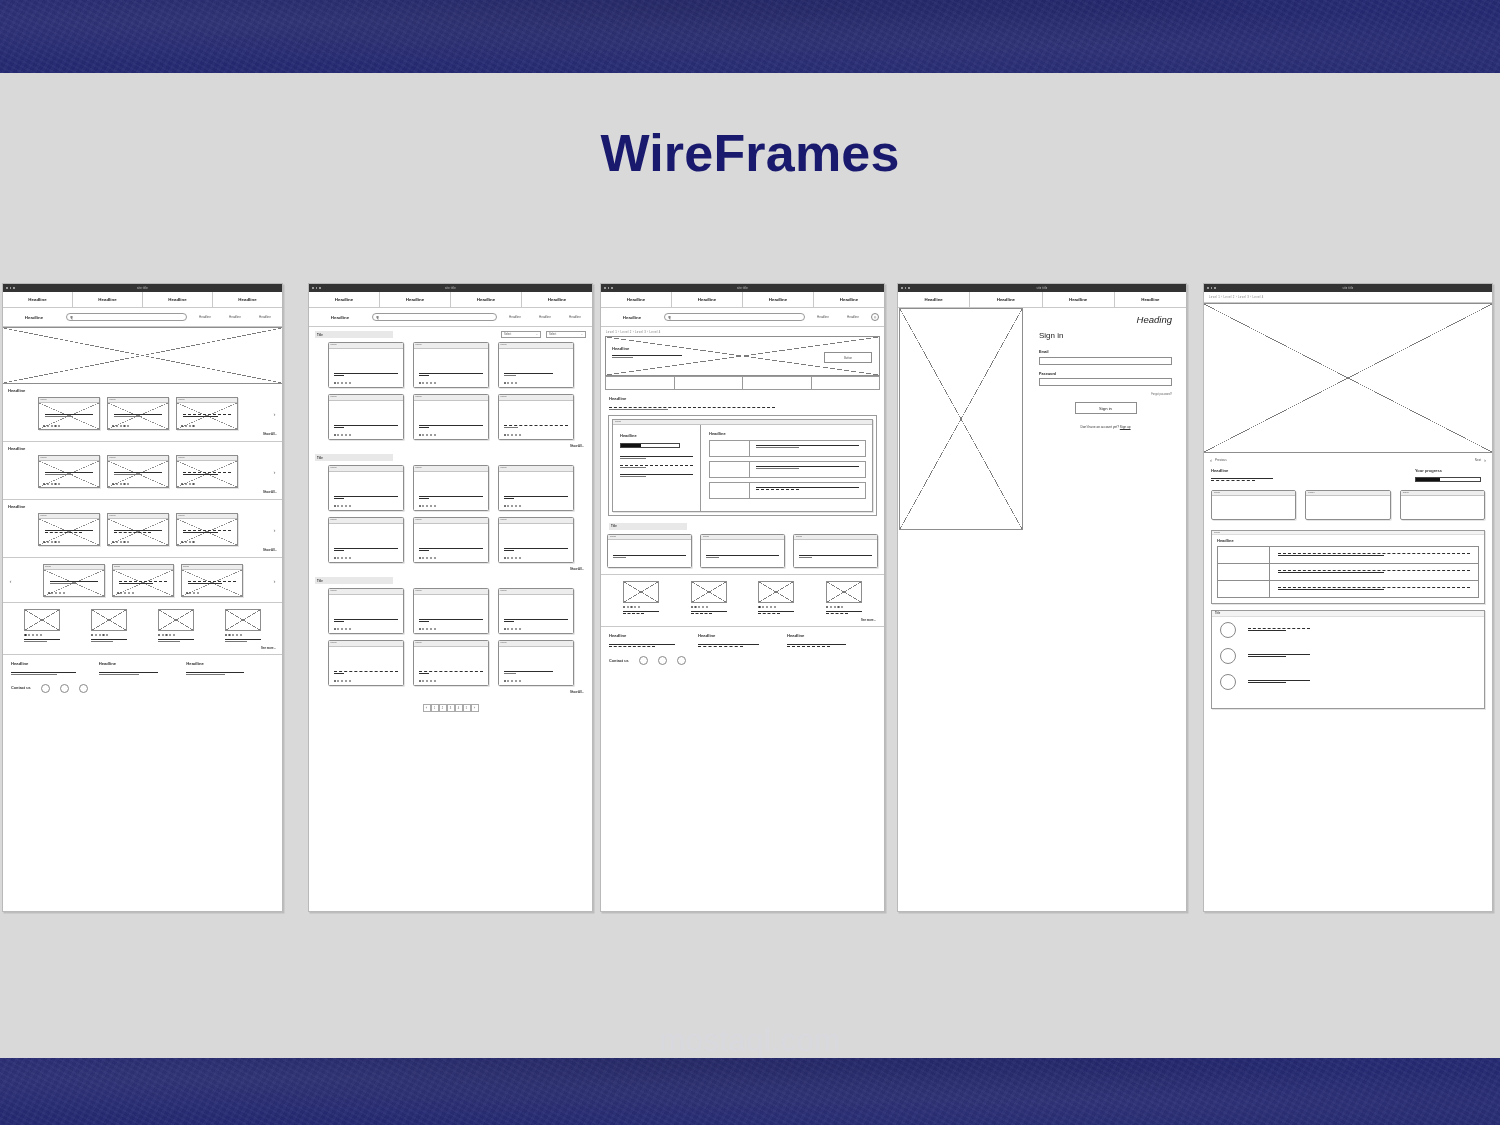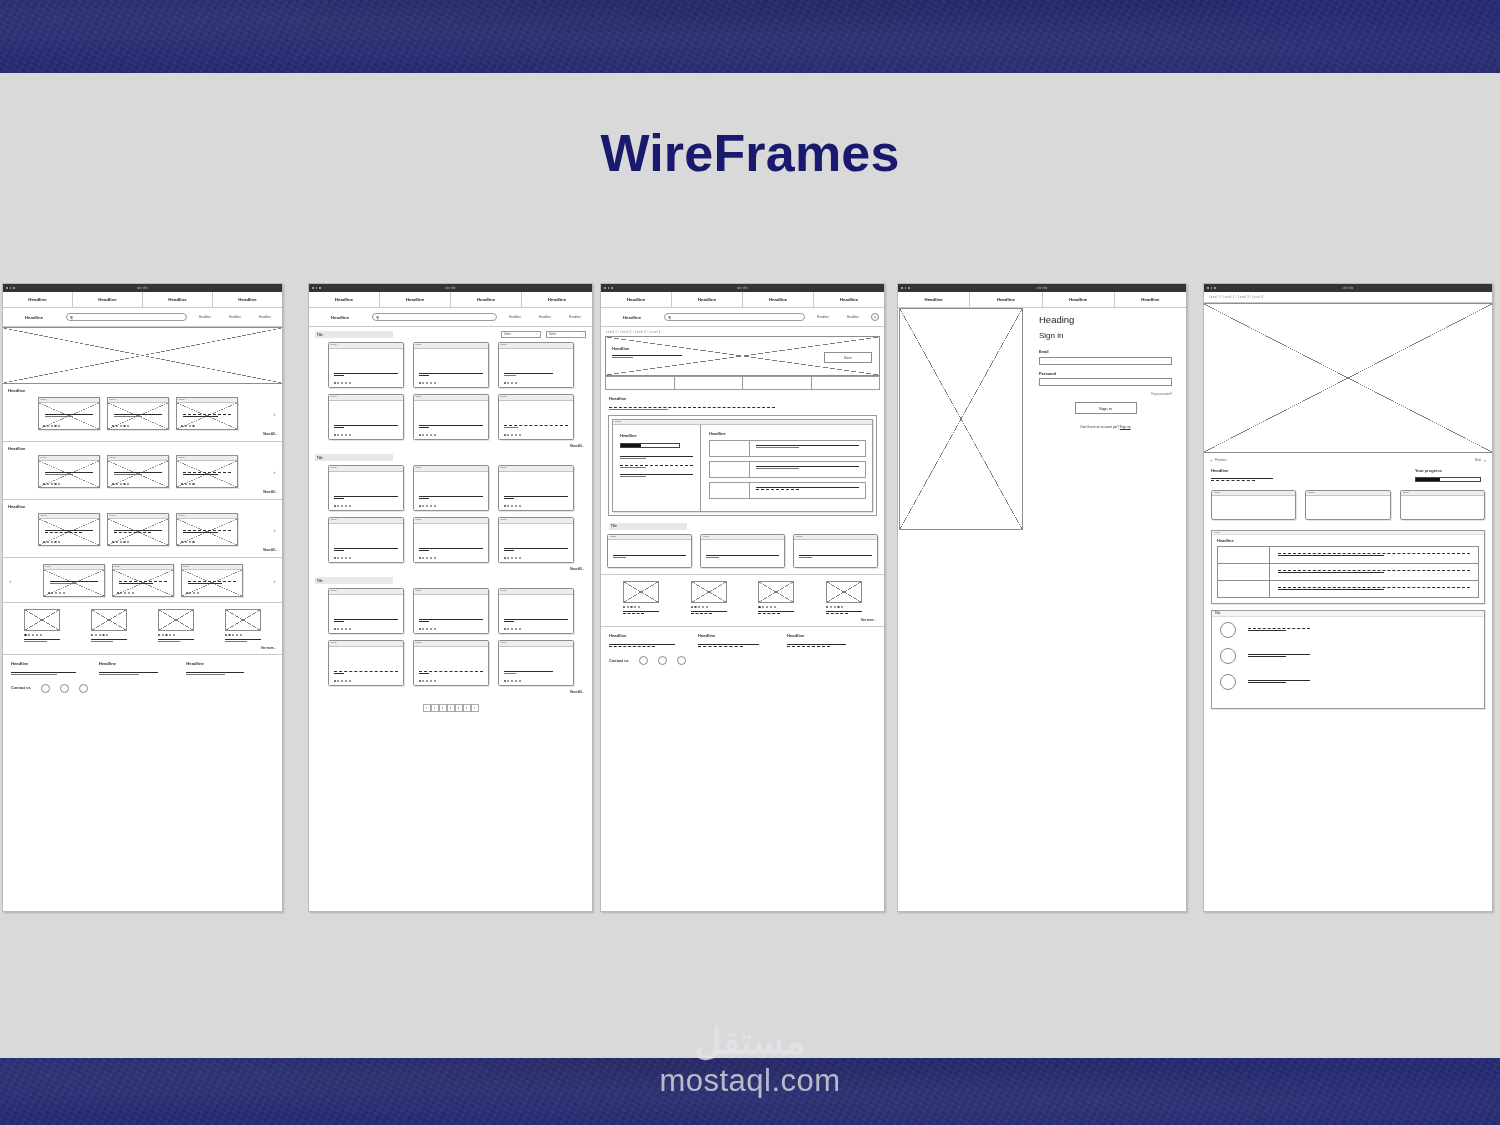--- a/index.html
+++ b/index.html
@@ -231,21 +231,21 @@
   .c3 { flex: 1; height: 34px; border: .6px solid #8d8d8d; border-radius: 1.5px; position: relative;
     box-shadow: 1px 1px 0 rgba(0,0,0,.1); }
   .c3 .hdr { height: 5px; background: #ededed; border-bottom: .4px solid #c4c4c4;
     font-size: 2.4px; padding-left: 2px; color: #555; }
   .c3 .lines { position: absolute; left: 5px; right: 5px; bottom: 8px; }
 
   
   .signwrap { display: flex; height: 100%; }
   .signwrap .imgside { width: 124px; margin: 0 0 0 1px; }
   .signwrap .formside { flex: 1; padding: 6px 14px 0 16px; }
-  .heading-big { text-align: left; font-size: 9.5px; color: #222; margin-bottom: 6px; }
+  .heading-big { text-align: right; font-size: 9.5px; color: #222; margin-bottom: 6px; font-style: italic; }
   .signin-h { font-size: 8px; color: #222; margin-bottom: 10px; }
   .fl { font-size: 3.6px; font-weight: bold; margin-bottom: 2.5px; color: #222; }
   .fi { height: 8px; border: .6px solid #8d8d8d; background: #fff; margin-bottom: 7px; }
   .forgot { text-align: right; font-size: 2.6px; color: #666; margin-bottom: 6px; }
   .sbtn { width: 62px; height: 12px; border: .6px solid #8d8d8d; margin: 0 auto;
     display: flex; align-items: center; justify-content: center; font-size: 4.2px; color: #222; }
   .noacct { text-align: center; font-size: 3.2px; color: #333; margin-top: 11px; }
   .noacct u { text-decoration: underline; }
 
   
@@ -1279,15 +1279,14 @@
       <span class="circle"></span>
       <div class="txt">
           <div class="ln"></div>
           <div class="ln" style="width:62%"></div>
         </div>
     </div>
   </div>
 </div>
 
 <div id="watermark">
-  <div class="wm-ar">مستقل</div>
   <div class="wm-en">mostaql.com</div>
 </div>
 
 </body></html>

